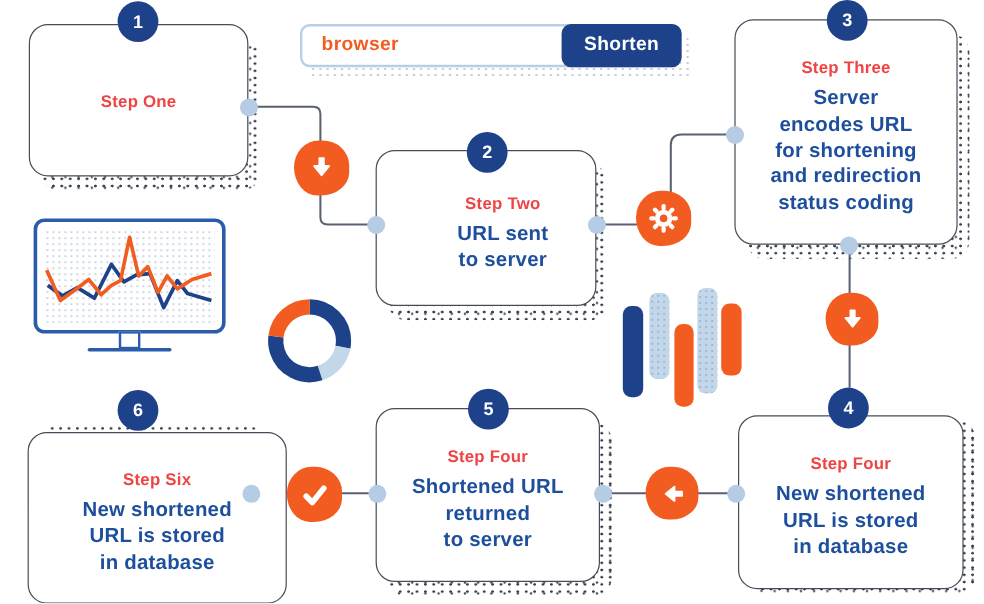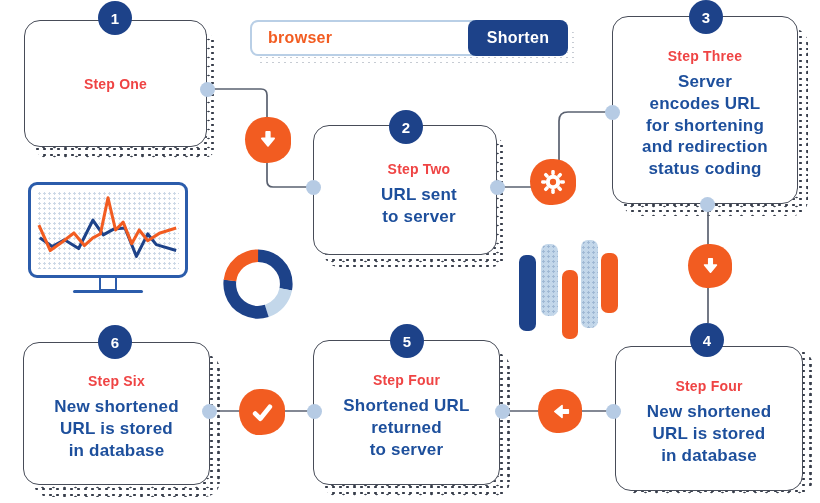--- a/index.html
+++ b/index.html
@@ -27,21 +27,21 @@
 
   
   .card{position:absolute;background:#fff;border:1.7px solid #474c58;border-radius:16px;
         display:flex;flex-direction:column;align-items:center;justify-content:center;
         text-align:center;z-index:2;padding-top:8px;box-sizing:border-box;}
   .c1{left:24px;top:20px;width:183px;height:127px;}
   .c2{left:313px;top:125px;width:184px;height:130px;padding-left:28px;}
   .c3{left:612px;top:16px;width:186px;height:188px;}
   .c4{left:615px;top:346px;width:188px;height:145px;}
   .c5{left:313px;top:340px;width:187px;height:145px;}
-  .c6{left:23px;top:342px;width:187px;height:143px;align-items:center;}
+  .c6{left:23px;top:360px;width:216px;height:143px;align-items:center;}
   .step-label{color:#ef4444;font-weight:bold;font-size:14px;margin-bottom:7px;letter-spacing:.2px;}
   .step-text{color:#1d4f9c;font-weight:bold;font-size:17px;line-height:1.28;white-space:pre-line;letter-spacing:.2px;}
 
   
   .badge{position:absolute;width:34px;height:34px;border-radius:50%;background:#1d4289;
          color:#fff;font-weight:bold;font-size:15px;display:flex;align-items:center;
          justify-content:center;z-index:4;}
   .b1{left:98px;top:1px;}  .b2{left:389px;top:110px;} .b3{left:689px;top:0px;}
   .b4{left:690px;top:323px;} .b5{left:390px;top:324px;} .b6{left:98px;top:325px;}
 

